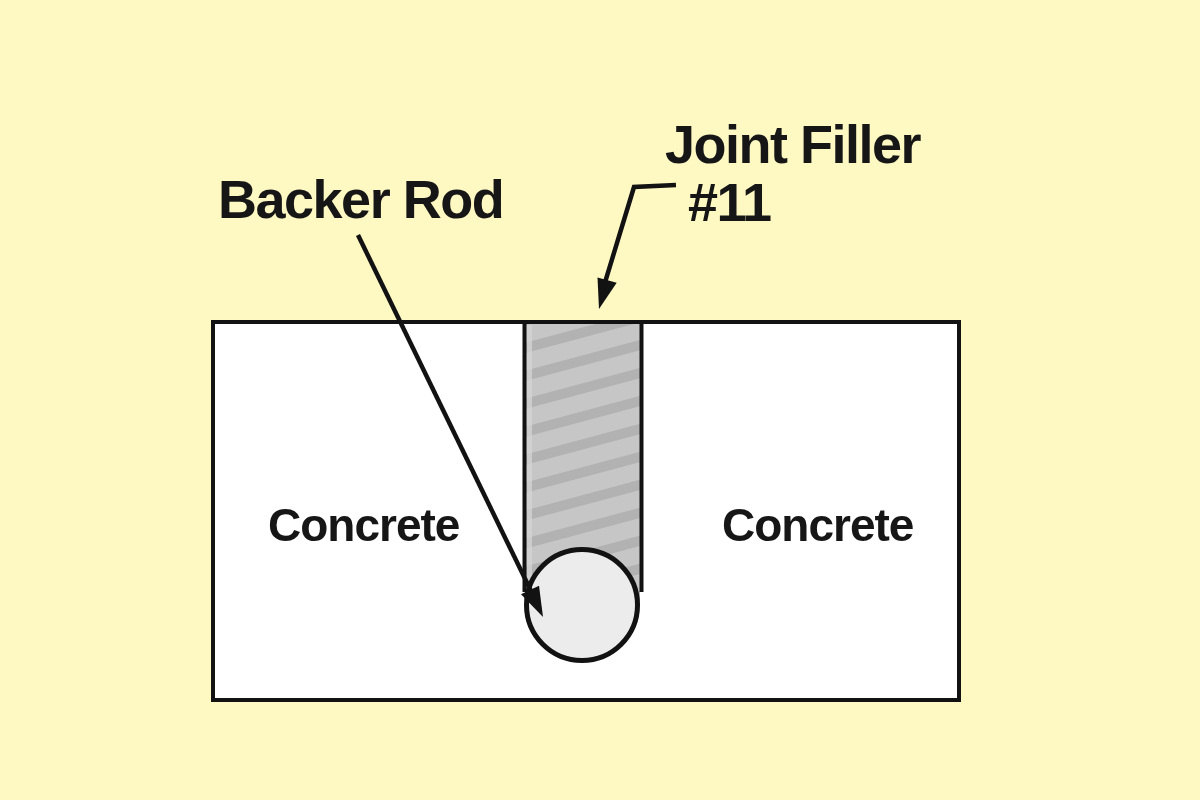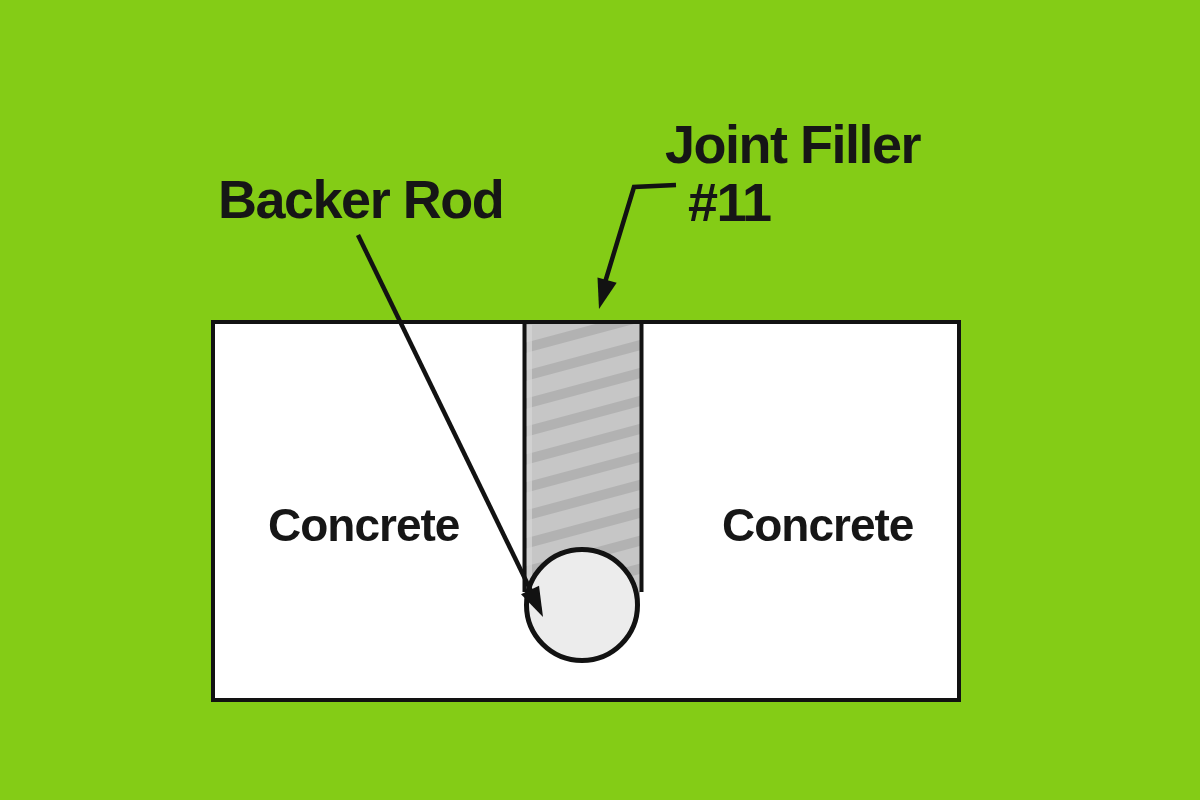--- a/index.html
+++ b/index.html
@@ -8,21 +8,21 @@
     background: #ffffff;
     width: 1200px;
     height: 800px;
     overflow: hidden;
     font-family: "Liberation Sans", sans-serif;
   }
   .stage {
     position: relative;
     width: 1200px;
     height: 800px;
-    background: #84cc16;
+    background: #fef9c3;
   }
   svg { display: block; }
 
   
   .outline   { fill: #ffffff; stroke: #121212; stroke-width: 4; }
   .edge-line { stroke: #121212; stroke-width: 4; stroke-linecap: butt; }
   .leader    { stroke: #121212; stroke-width: 4.5; fill: none; stroke-linecap: butt; }
   .arrowhead { fill: #121212; stroke: none; }
   .rod       { stroke: #121212; stroke-width: 5; }
 

